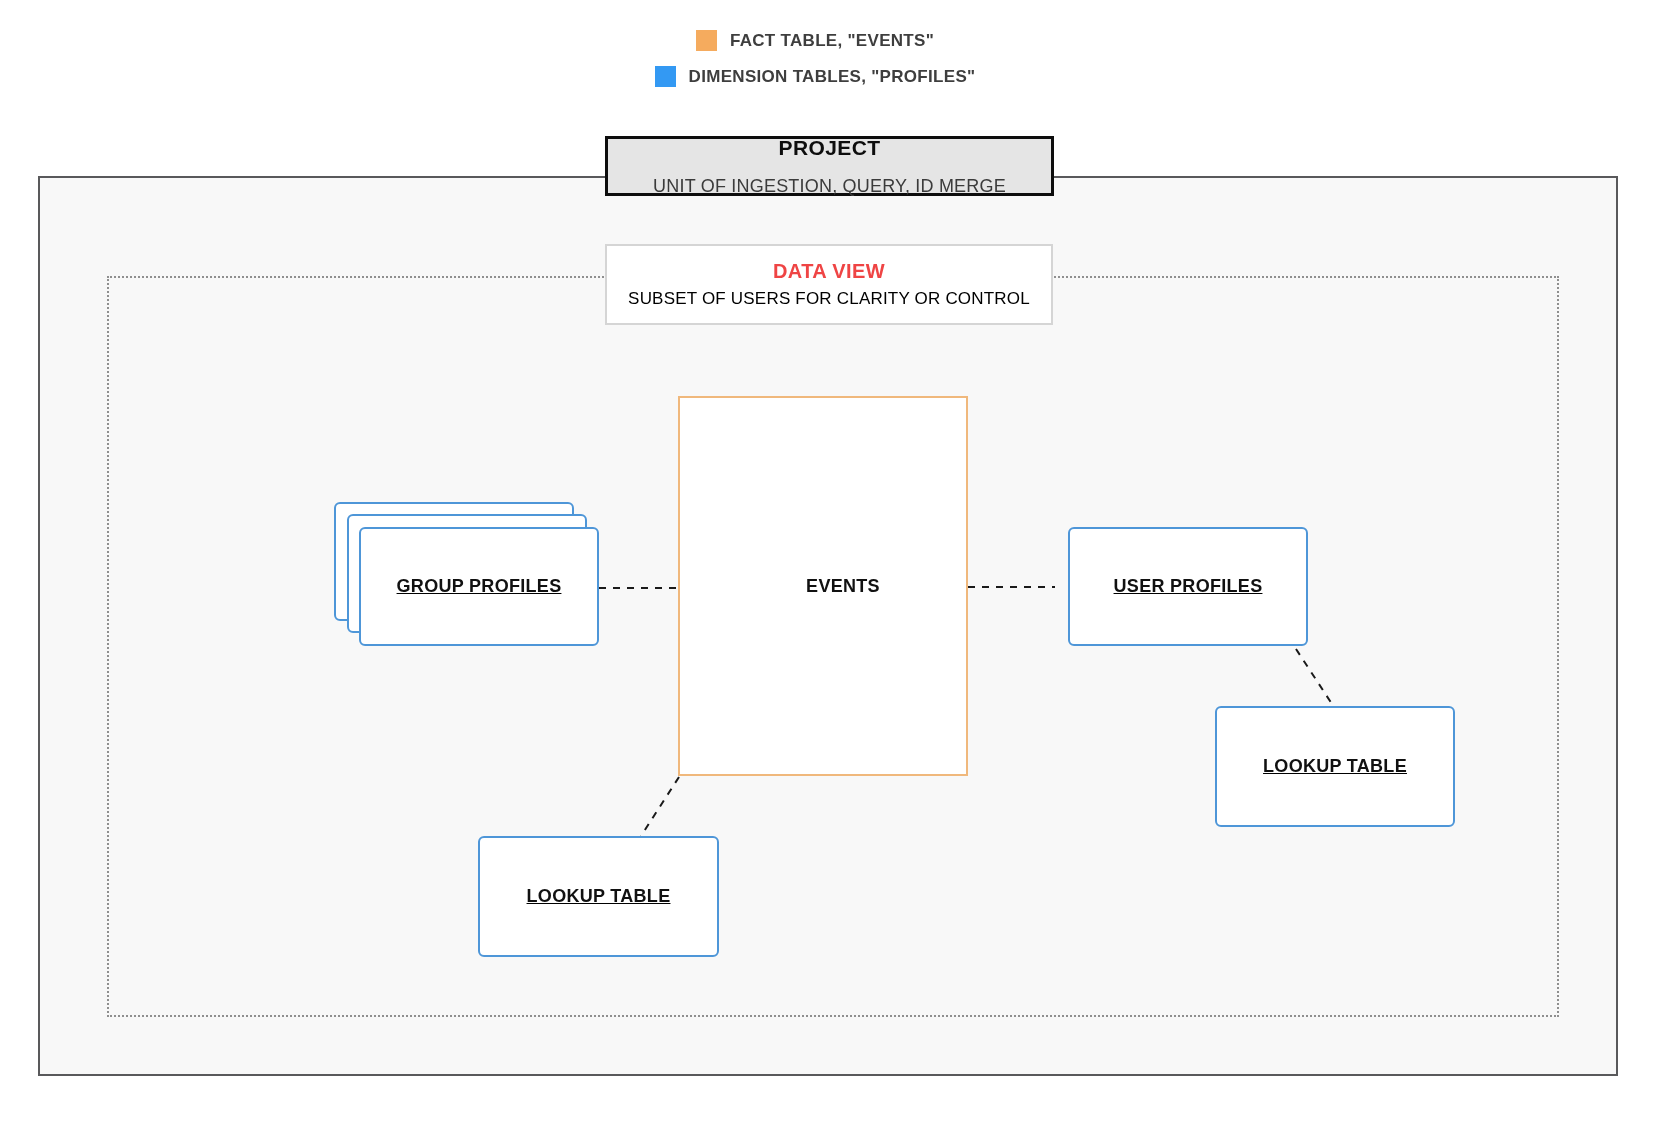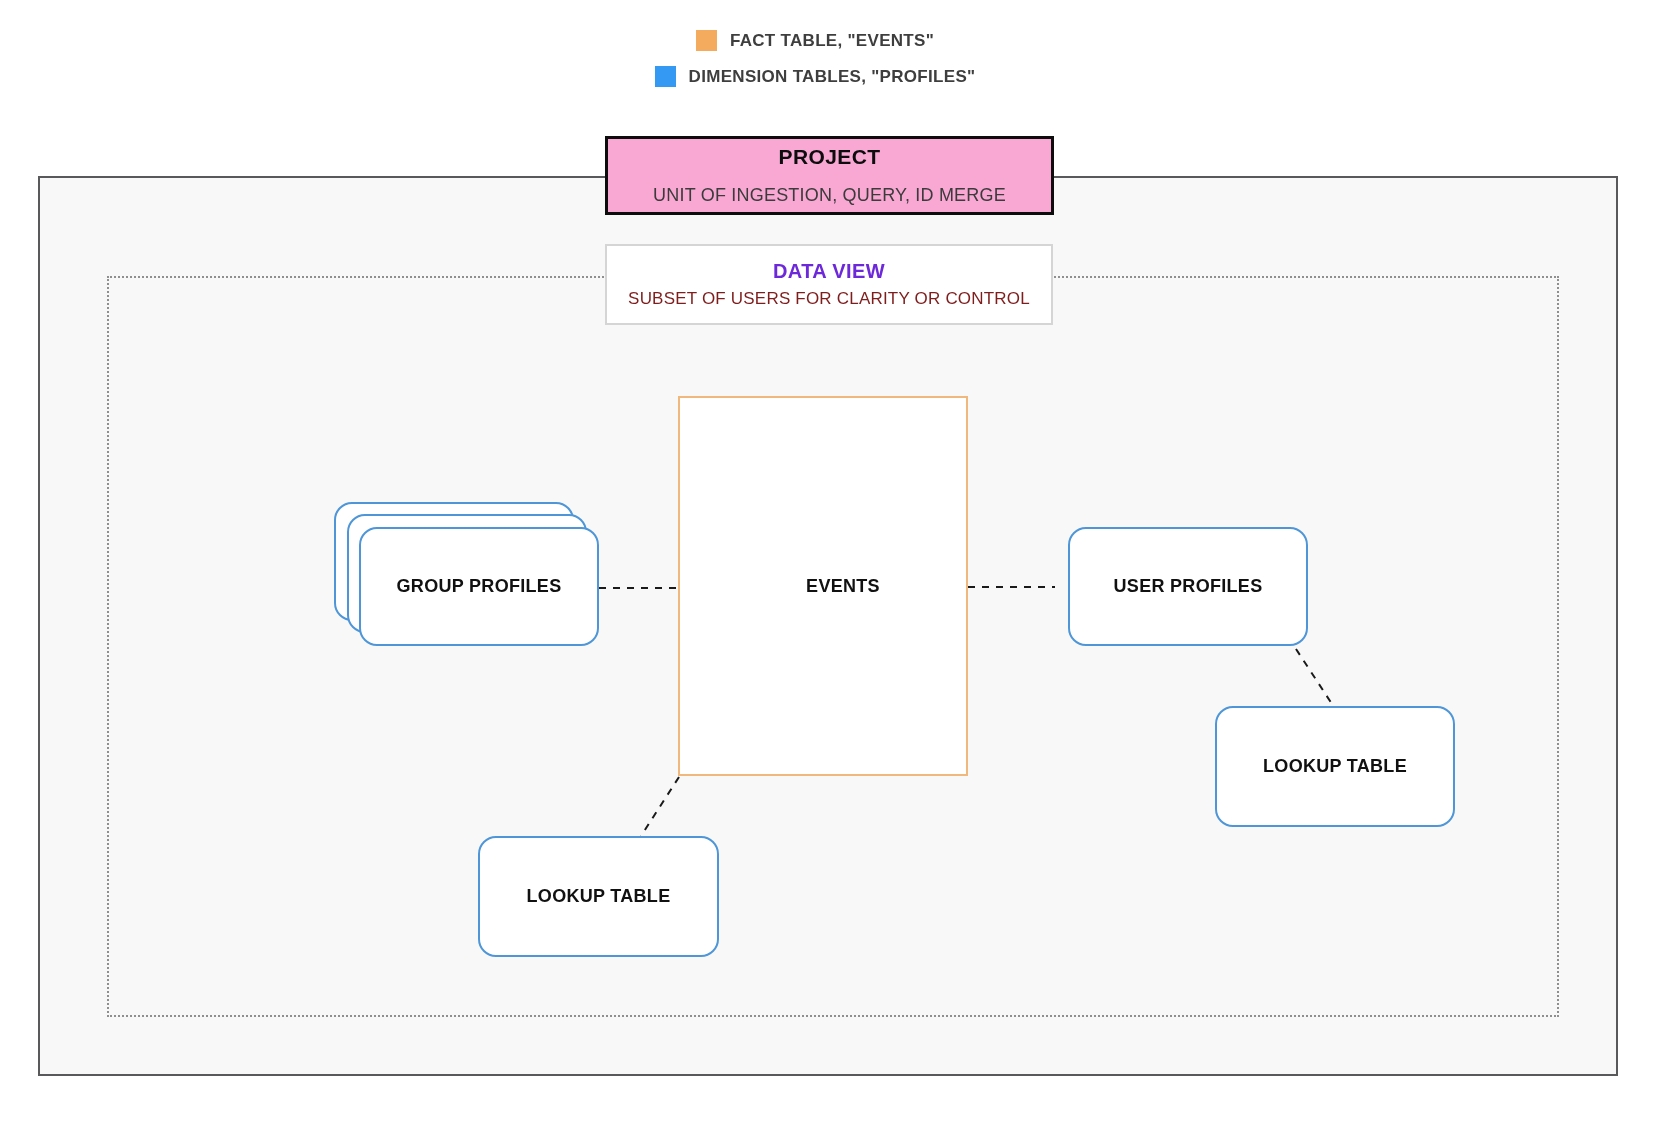--- a/index.html
+++ b/index.html
@@ -68,23 +68,23 @@
     box-sizing: border-box;
     z-index: 2;
   }
 
   
   .project-box {
     position: absolute;
     left: 605px;
     top: 136px;
     width: 449px;
-    height: 79px;
+    height: 60px;
     border: 3px solid #0d0d0d;
-    background: #f9a8d4;
+    background: #e5e5e5;
     box-sizing: border-box;
     z-index: 6;
     display: flex;
     flex-direction: column;
     align-items: center;
     justify-content: center;
     gap: 16px;
   }
   .project-title {
     font-size: 21px;
@@ -109,26 +109,26 @@
     z-index: 5;
     display: flex;
     flex-direction: column;
     align-items: center;
     justify-content: center;
     gap: 6px;
   }
   .dataview-title {
     font-size: 20px;
     font-weight: bold;
-    color: #6d28d9;
+    color: #ef4444;
     letter-spacing: 0.4px;
   }
   .dataview-subtitle {
     font-size: 17px;
-    color: #7f1d1d;
+    color: #000000;
     letter-spacing: 0.2px;
   }
 
   
   .events-box {
     position: absolute;
     left: 678px;
     top: 396px;
     width: 290px;
     height: 380px;
@@ -137,26 +137,27 @@
     box-sizing: border-box;
     z-index: 4;
     display: flex;
     align-items: center;
     justify-content: center;
     padding-left: 40px;
   }
   .card {
     position: absolute;
     border: 2px solid #4e96d8;
-    border-radius: 18px;
-    background: #ffffff;
-    box-sizing: border-box;
-    display: flex;
-    align-items: center;
-    justify-content: center;
+    border-radius: 6px;
+    background: #ffffff;
+    box-sizing: border-box;
+    display: flex;
+    align-items: center;
+    justify-content: center;
+    text-decoration: underline;
   }
   .node-label {
     font-size: 18px;
     font-weight: bold;
     color: #111111;
     letter-spacing: 0.3px;
     text-align: center;
   }
   .card-group-back  { left: 334px; top: 502px; width: 240px; height: 119px; z-index: 3; }
   .card-group-mid   { left: 347px; top: 514px; width: 240px; height: 119px; z-index: 3; }

